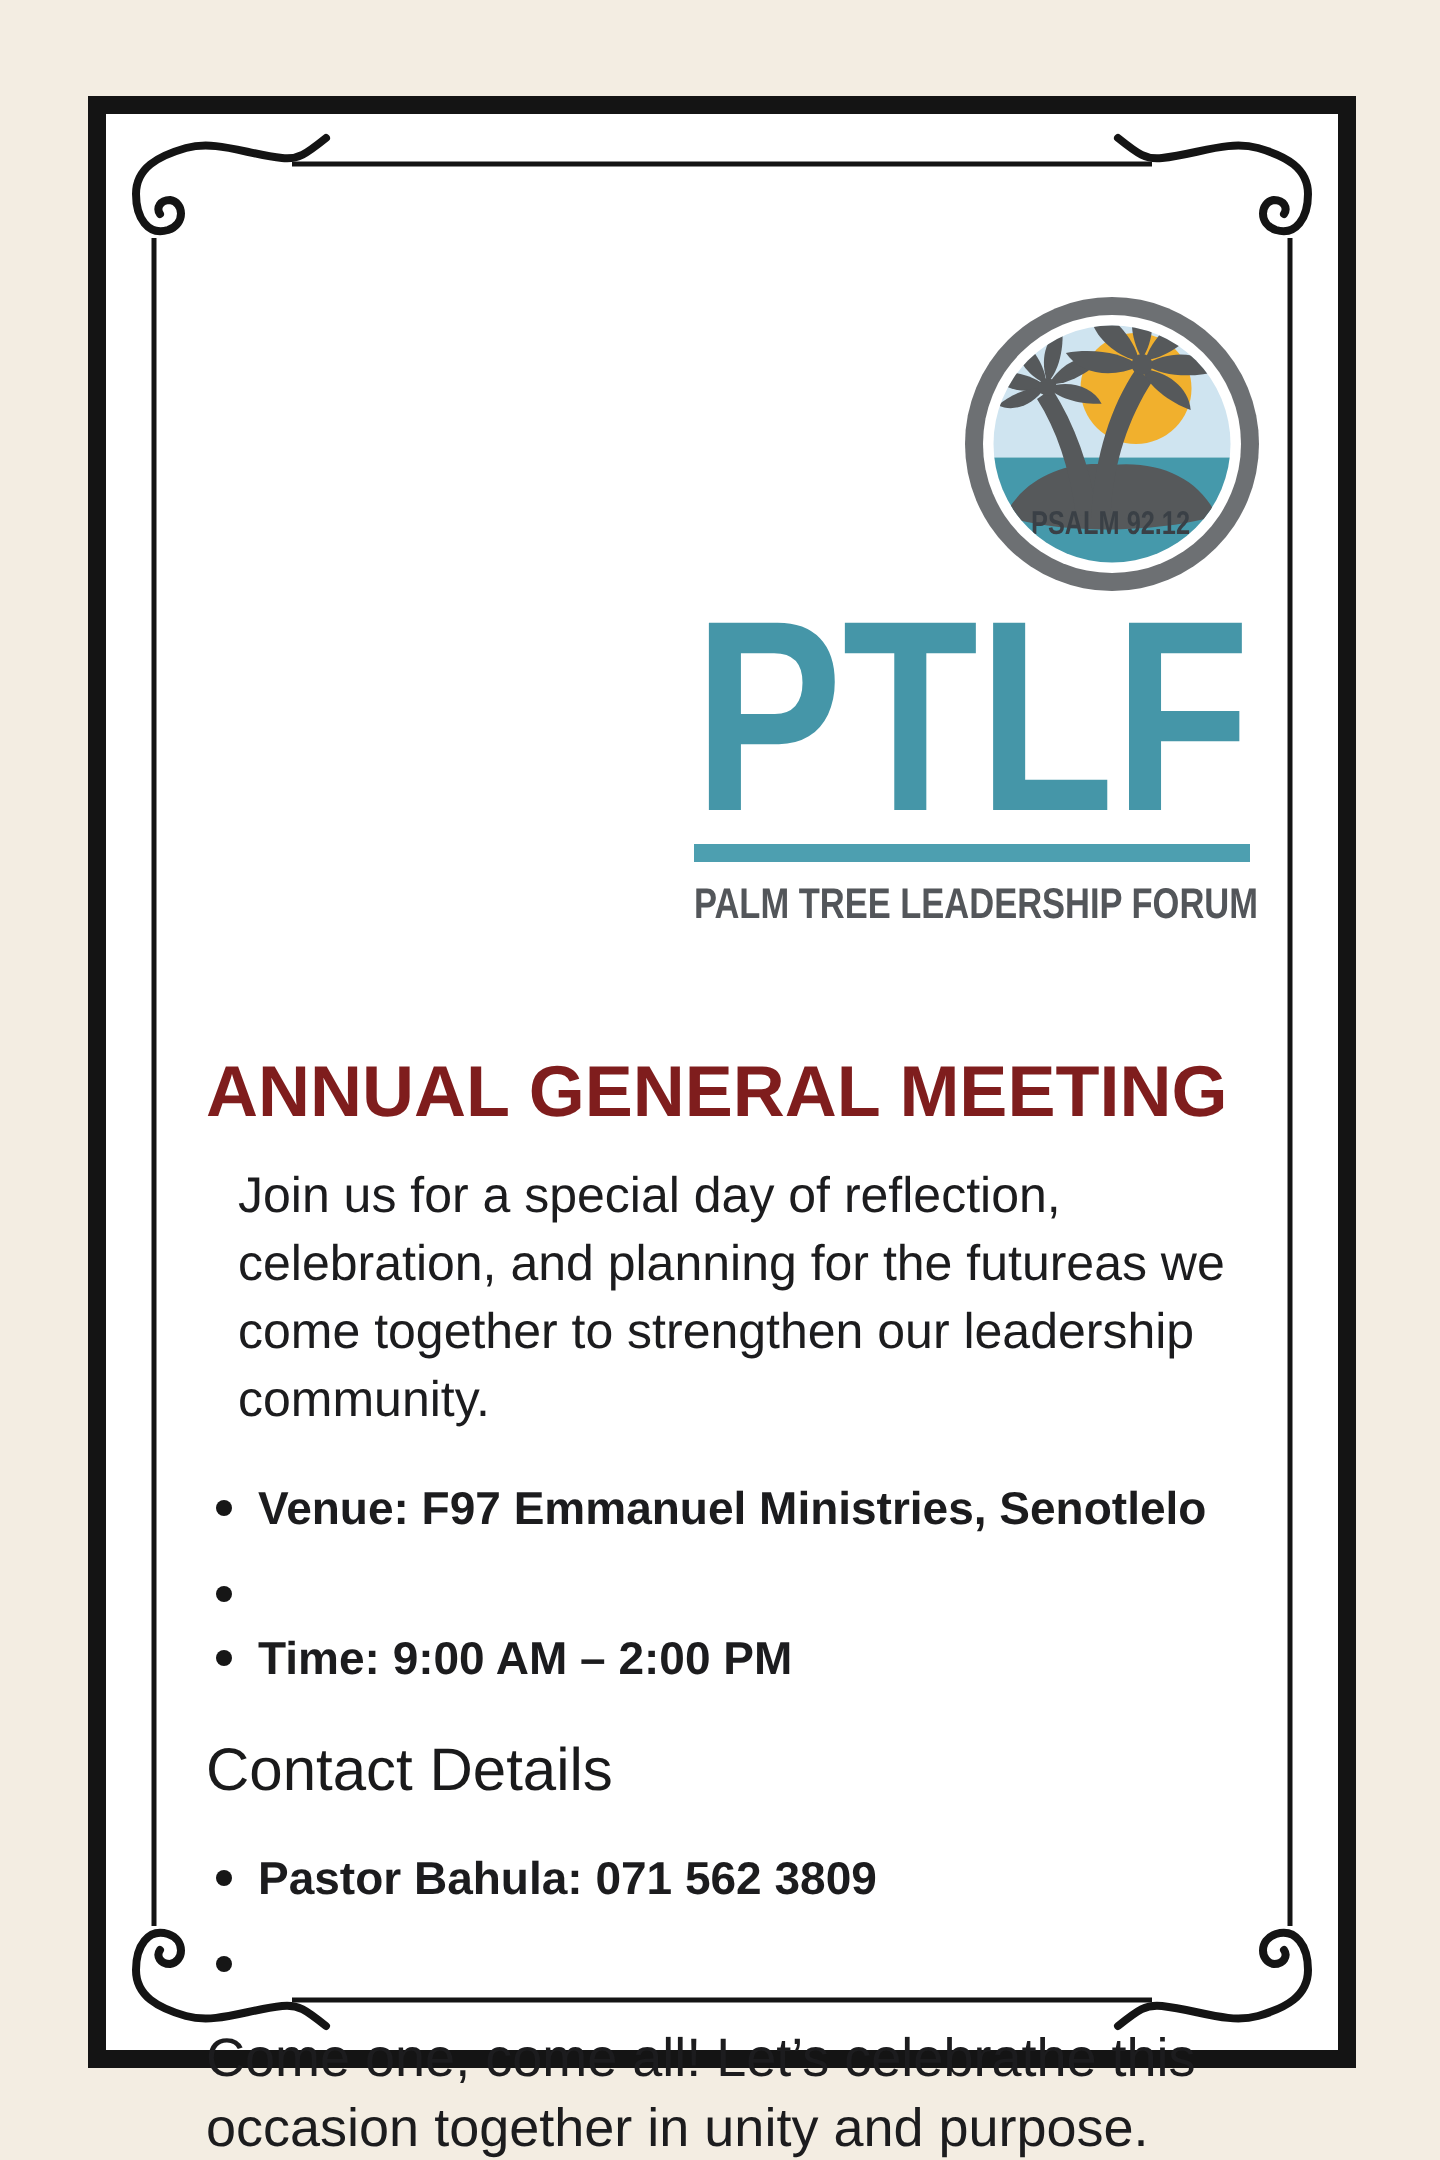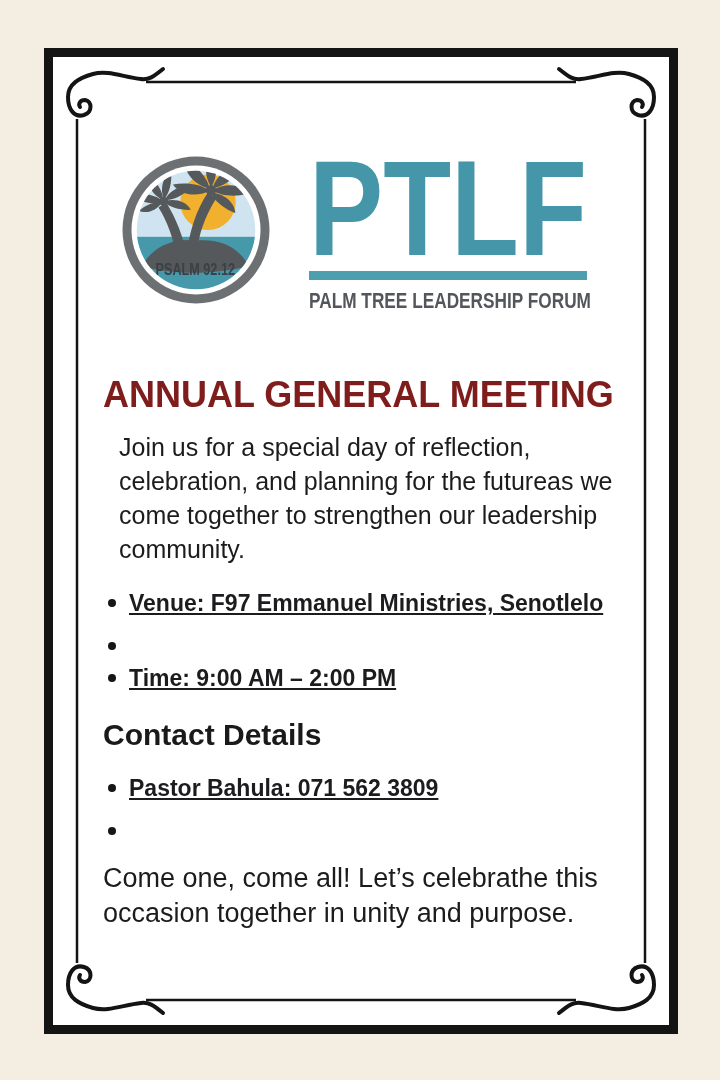--- a/index.html
+++ b/index.html
@@ -34,22 +34,23 @@
   }
   .content {
     position: absolute;
     inset: 0;
     box-sizing: border-box;
     padding: 90px 38px 0 50px;
     color: #1c1c1e;
   }
   .header-row {
     display: flex;
-    align-items: center;
+    align-items: flex-end;
     margin-left: 18px;
+    flex-direction: column;
   }
   .logo-wrap {
     width: 150px;
     height: 150px;
     flex: 0 0 auto;
   }
   .brand {
     margin-left: 38px;
     margin-top: 11px;
   }
@@ -84,35 +85,34 @@
     padding: 0;
   }
   ul.bullets li {
     display: flex;
     align-items: flex-start;
     margin: 0 0 13px 0;
     font-size: 23px;
     line-height: 30px;
     font-weight: bold;
     white-space: nowrap;
-    text-decoration: underline;
   }
   ul.bullets .dot {
     flex: 0 0 auto;
     width: 8px;
     height: 8px;
     border-radius: 50%;
     background: #161616;
     margin: 11px 13px 0 5px;
   }
   .contact-heading {
     margin: 24px 0 0 0;
     font-size: 30px;
     line-height: 36px;
-    font-weight: bold;
+    font-weight: normal;
     color: #1a1a1b;
   }
   ul.bullets.contact {
     margin-top: 20px;
   }
   .closing {
     margin: 26px 0 0 0;
     font-size: 27px;
     line-height: 35px;
     max-width: 535px;

